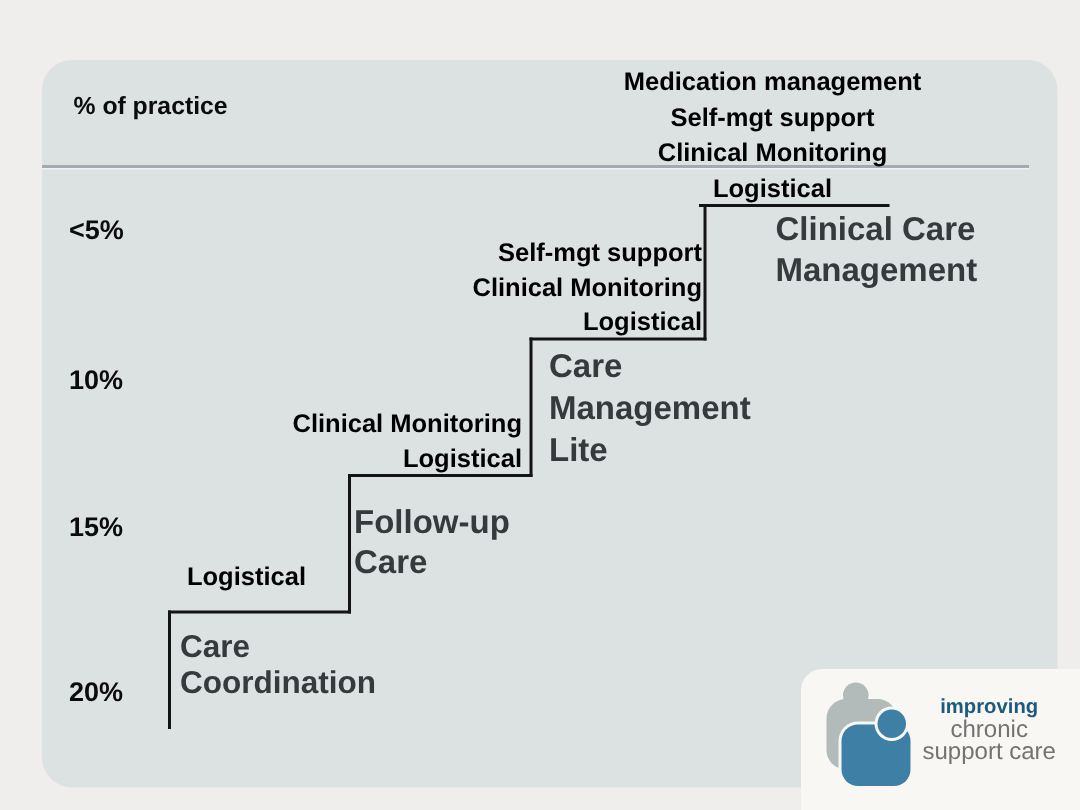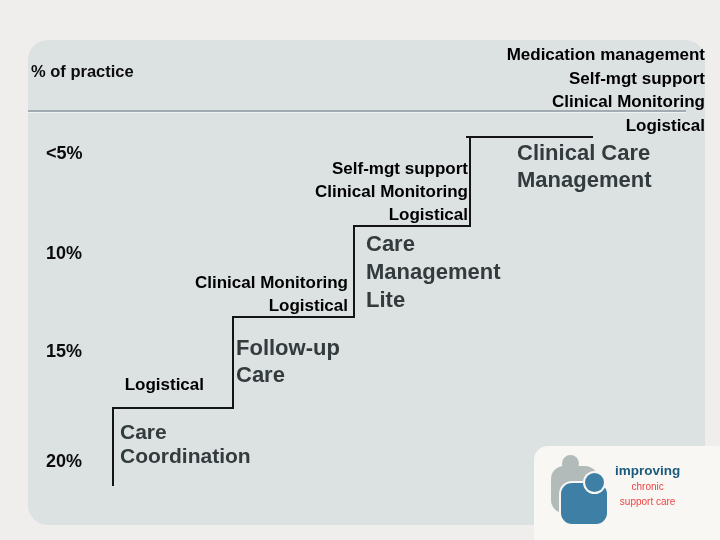--- a/index.html
+++ b/index.html
@@ -6,30 +6,30 @@
   #screen{
     position:relative;width:720px;height:540px;overflow:hidden;
     background:#efeeec;
     font-family:"Liberation Sans","DejaVu Sans",sans-serif;
   }
   .card{
     position:absolute;left:28px;top:40px;width:677px;height:485px;
     background:#dce1e2;border-radius:20px;
   }
   .axis-title{
-    position:absolute;left:31px;top:60px;
+    position:absolute;left:49px;top:60px;
     font-size:16.5px;font-weight:bold;color:#0c0c0c;line-height:23px;
   }
   .divider{
     position:absolute;left:28px;top:110px;width:658px;height:1.5px;
     background:#a2abb2;box-shadow:0 1px 0 rgba(255,255,255,.55);
   }
   .header-stack{
     position:absolute;left:325px;top:43px;width:380px;
-    text-align:right;font-size:17px;font-weight:bold;color:#000;
+    text-align:center;font-size:17px;font-weight:bold;color:#000;
     line-height:23.5px;
   }
   .sline{position:absolute;background:#141414;}
   .step-name{
     position:absolute;font-weight:bold;color:#333b3d;
   }
   .sn1{left:477px;top:139px;font-size:22px;line-height:27px;margin-left:40px;}
   .sn2{left:366px;top:230px;font-size:22px;line-height:28px;}
   .sn3{left:236px;top:334px;font-size:22px;line-height:27px;}
   .sn4{left:120px;top:420px;font-size:21px;line-height:23.5px;}
@@ -49,21 +49,21 @@
     background:#f8f7f4;border-radius:14px 0 0 0;text-align:center;
   }
   .logo-mark{position:absolute;left:0;top:0;width:80px;height:94px;}
   .logo-mark span{position:absolute;display:block;}
   .g-head{left:28px;top:9px;width:17px;height:17px;border-radius:50%;background:#b2baba;}
   .g-body{left:17px;top:20px;width:47px;height:47px;border-radius:13px;background:#b2baba;}
   .b-head{left:51px;top:27px;width:19px;height:19px;border-radius:50%;background:#3e7fa6;box-shadow:0 0 0 2px #f8f7f4;}
   .b-body{left:27px;top:37px;width:46px;height:41px;border-radius:11px;background:#3e7fa6;box-shadow:0 0 0 2px #f8f7f4;}
   .logo-text{position:absolute;left:81px;top:17px;line-height:15.5px;}
   .lt1{font-size:13.5px;font-weight:bold;color:#1c5a7e;}
-  .lt2{font-size:10px;color:#ef4444;}
+  .lt2{font-size:16px;color:#737373;}
 </style>
 </head>
 <body>
 
 <div id="screen">
 
   <div class="card"></div>
 
   <div class="axis-title">
     <div>% of practice</div>

